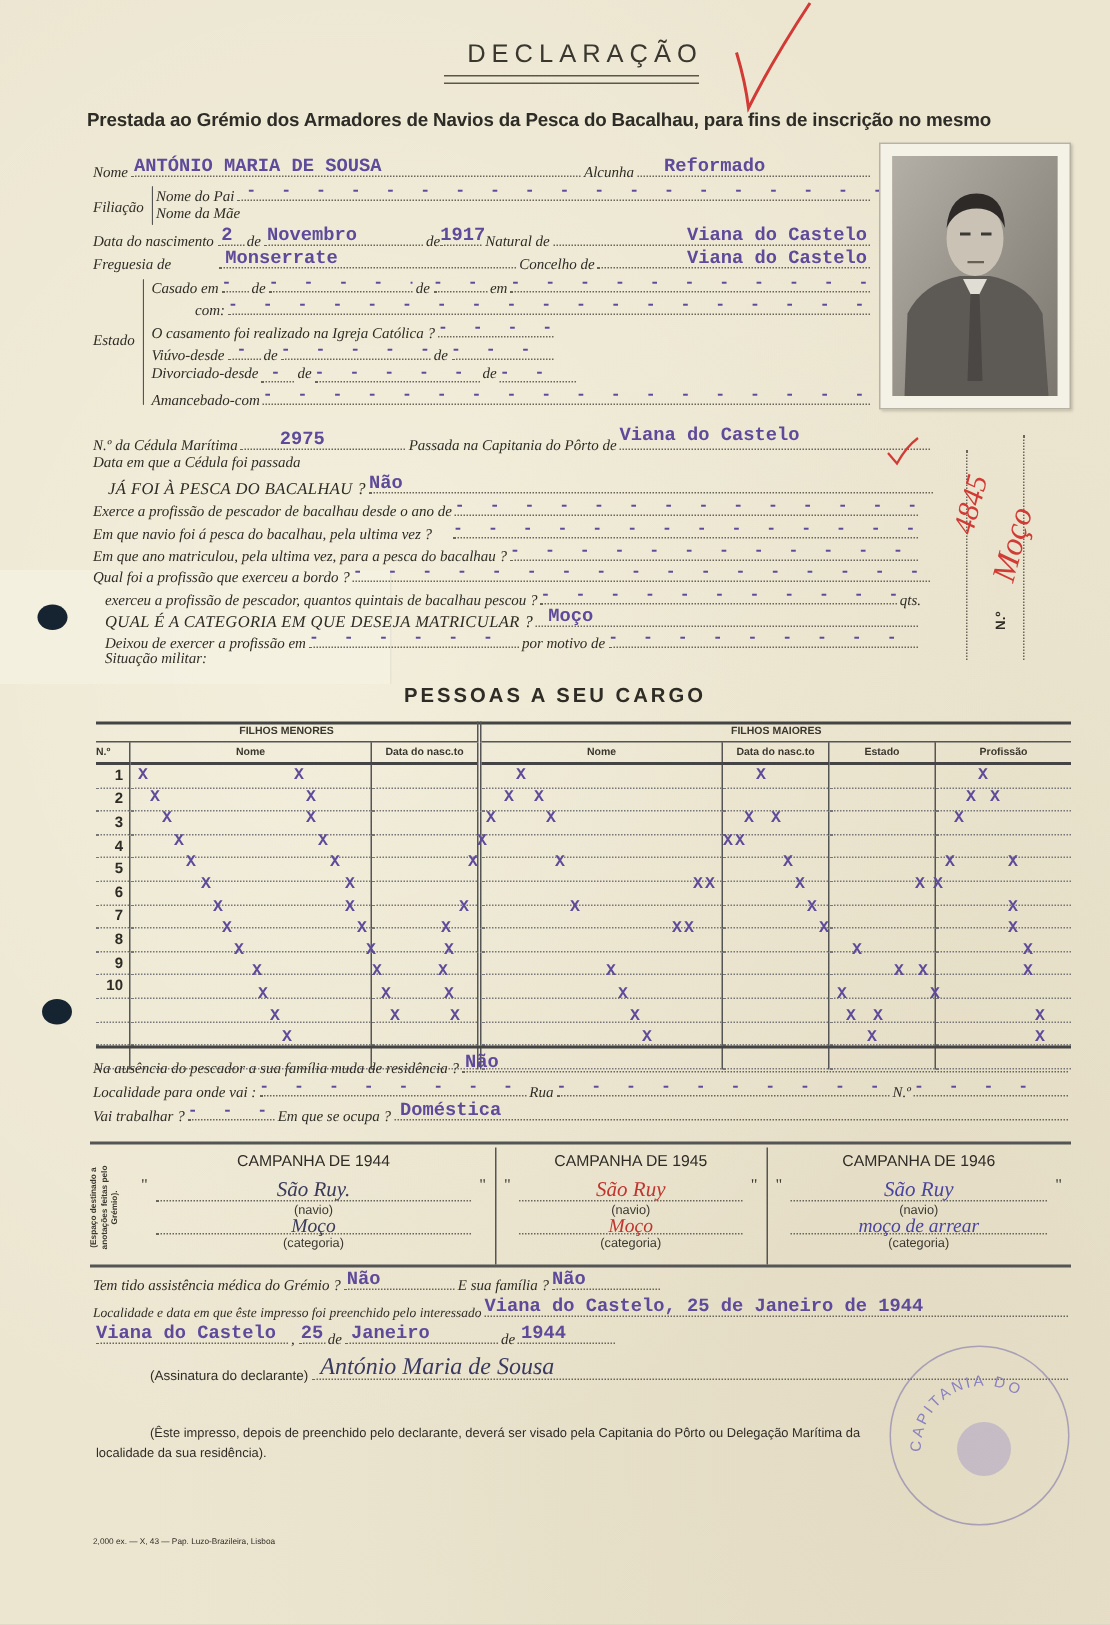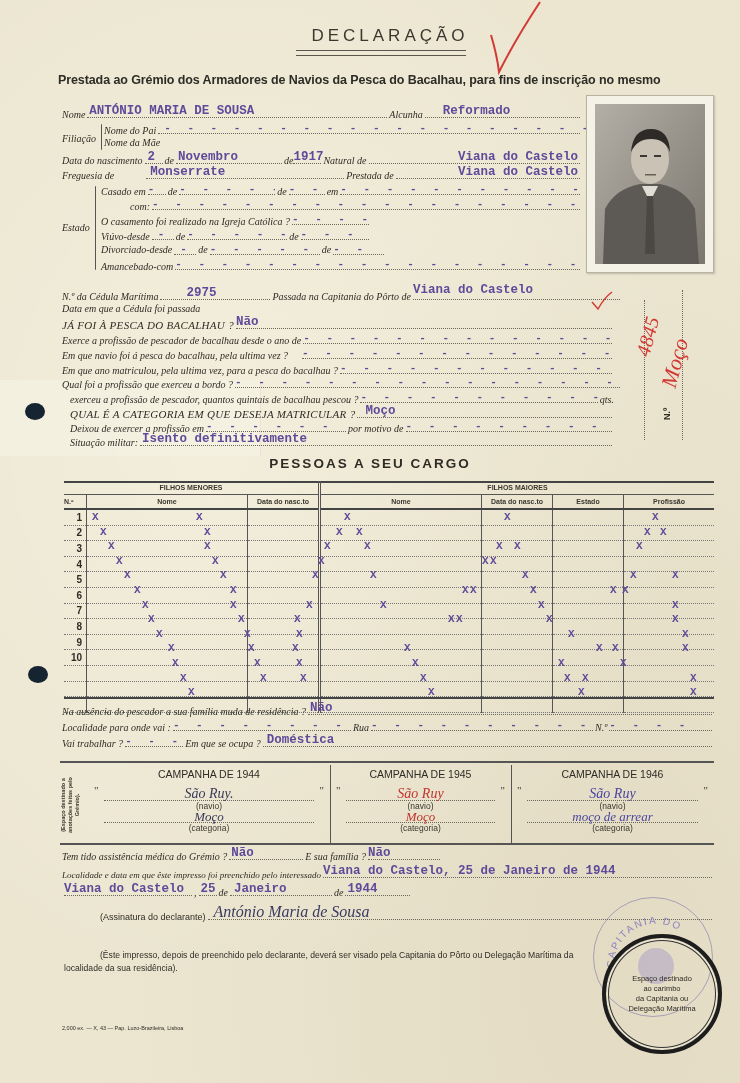--- a/index.html
+++ b/index.html
@@ -120,21 +120,21 @@
     <span class="fill">
         <span class="val" style="right:2px;">Viana do Castelo</span>
       </span>
   </div>
 
   <div class="row" style="left:62px;top:167px;width:520px;">
     <span class="lbl">Freguesia de</span>
     <span class="fill" style="flex:0 0 198px;margin-left:32px;">
         <span class="val" style="left:4px;">Monserrate</span>
       </span>
-    <span class="lbl">Prestada de</span>
+    <span class="lbl">Concelho de</span>
     <span class="fill">
         <span class="val" style="right:2px;">Viana do Castelo</span>
       </span>
   </div>
 
   <div class="lbl" style="position:absolute;left:62px;top:222px;">Estado</div>
   <div class="brace" style="left:95px;top:186px;height:84px;"></div>
   <div class="row" style="left:101px;top:183px;width:481px;">
     <span class="lbl">Casado em</span>
     <span class="fill" style="flex:0 0 18px;">
@@ -210,21 +210,21 @@
         <span class="val" style="left:0;bottom:2px;">Viana do Castelo</span>
       </span>
   </div>
   <div class="row" style="left:62px;top:303px;width:552px;">
     <span class="lbl">Data em que a Cédula foi passada</span>
   </div>
   <svg style="position:absolute;left:590px;top:290px;" width="24" height="22">
     <path d="M2 12 L8 19 Q14 8 22 2" stroke="#d23a35" stroke-width="1.5" fill="none"></path>
   </svg>
 
-  <div class="row" style="left:62px;top:317px;width:552px;">
+  <div class="row" style="left:72px;top:317px;width:552px;">
     <span class="caps">JÁ FOI À PESCA DO BACALHAU ?</span>
     <span class="fill">
         <span class="val" style="left:0;">Não</span>
       </span>
   </div>
   <div class="row" style="left:62px;top:332px;width:552px;">
     <span class="lbl">Exerce a profissão de pescador de bacalhau desde o ano de</span>
     <span class="fill">
         <span class="dash">- - - - - - - - - - - - - - -</span>
       </span>
@@ -265,23 +265,20 @@
     <span class="fill" style="flex:0 0 140px;">
         <span class="dash">- - - - - - - - - - -</span>
       </span>
     <span class="lbl">por motivo de</span>
     <span class="fill">
         <span class="dash">- - - - - - - - - - - -</span>
       </span>
   </div>
   <div class="row" style="left:70px;top:434px;width:544px;">
     <span class="lbl">Situação militar:</span>
-    <span class="fill">
-        <span class="val" style="left:2px;">Isento definitivamente</span>
-      </span>
   </div>
 
   <div style="position:absolute;left:620px;top:290px;width:70px;height:150px;">
     <div style="position:absolute;left:24px;top:10px;height:140px;border-left:1px dotted #6a665a;"></div>
     <div style="position:absolute;left:62px;top:0;height:150px;border-left:1px dotted #6a665a;"></div>
     <div style="position:absolute;left:0;top:70px;transform:rotate(-90deg);transform-origin:left top;white-space:nowrap;">
       <span style="position:absolute;top:42px;left:-60px;font-family:'Liberation Sans',sans-serif;font-size:9px;color:#2f2c26;font-weight:bold;">N.º</span>
     </div>
     <div style="position:absolute;left:8px;top:35px;transform:rotate(-75deg);font-family:'Liberation Serif',serif;font-style:italic;font-size:20px;color:#d23a35;white-space:nowrap;">4845</div>
     <div style="position:absolute;left:30px;top:60px;transform:rotate(-75deg);font-family:'Liberation Serif',serif;font-style:italic;font-size:22px;color:#d23a35;white-space:nowrap;">Moço</div>
@@ -549,26 +546,20 @@
   <div class="printer">2,000 ex. — X, 43 — Pap. Luzo-Brazileira, Lisboa</div>
 
   <div class="stamp-outer">
     <svg width="118" height="118" style="position:absolute;left:0;top:0;">
       <defs>
           <path id="arc" d="M20 70 A42 42 0 0 1 100 50"></path>
         </defs>
       <text font-family="Liberation Sans, sans-serif" font-size="10" fill="#8a82c0" letter-spacing="2"><textPath href="#arc" id="arc-text">CAPITANIA DO</textPath></text>
       <circle cx="62" cy="68" r="18" fill="rgba(140,130,200,.35)"></circle>
     </svg>
-  </div>
-  <div class="stamp">
-    <span>Espaço destinado</span>
-    <span>ao carimbo</span>
-    <span>da Capitania ou</span>
-    <span>Delegação Marítima</span>
   </div>
 <div style="position: absolute; left: 64px; top: 513px; width: 650px; height: 185px; pointer-events: none;">
       <span class="x" style="top: -2px; left: 28px;">X</span>
       <span class="x" style="top: -2px; left: 132px;">X</span>
       <span class="x" style="top: -2px; left: 280px;">X</span>
       <span class="x" style="top: -2px; left: 440px;">X</span>
       <span class="x" style="top: -2px; left: 588px;">X</span>
       <span class="x" style="top: 12.6px; left: 36px;">X</span>
       <span class="x" style="top: 12.6px; left: 140px;">X</span>
       <span class="x" style="top: 12.6px; left: 272px;">X</span>

